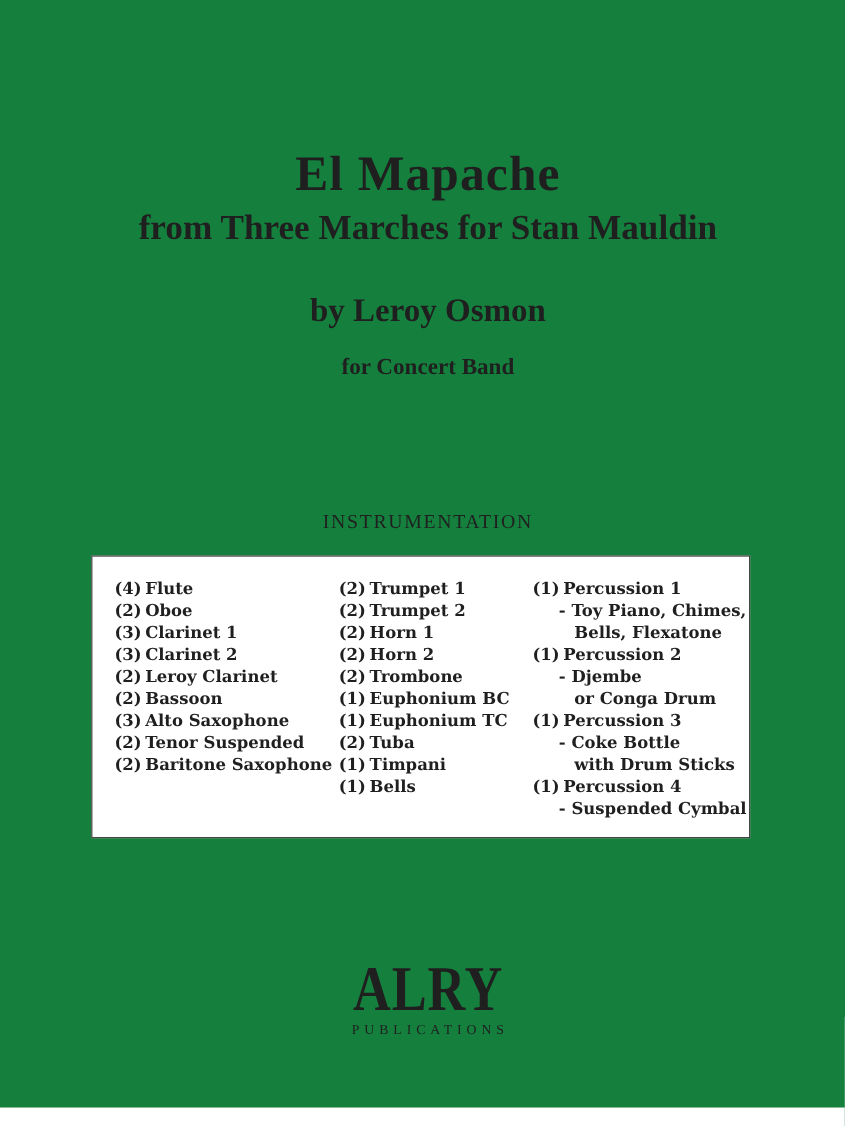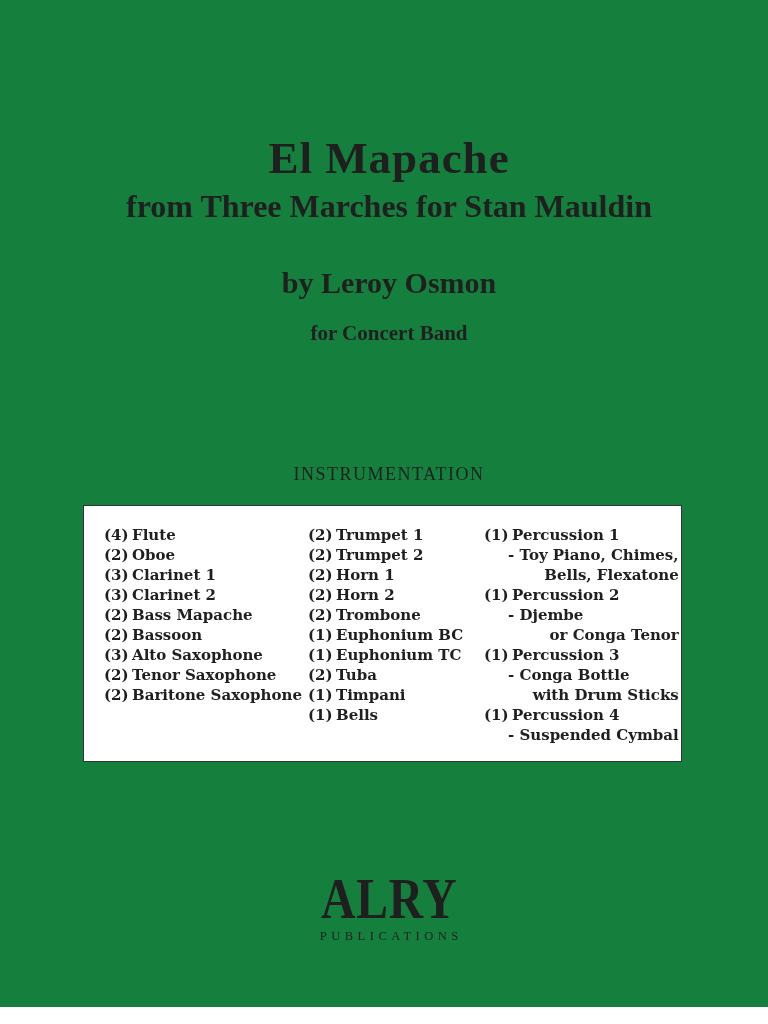--- a/index.html
+++ b/index.html
@@ -73,21 +73,21 @@
   .instr-line {
     display: flex;
     line-height: 20px;
     white-space: nowrap;
   }
   .instr-num {
     flex: none;
     width: 28px;
   }
   .instr-line.indent-1 { padding-left: 24px; }
-  .instr-line.indent-2 { padding-left: 38px; justify-content: flex-end; }
+  .instr-line.indent-2 { padding-left: 38px; }
   .logo {
     position: absolute;
     left: 0;
     top: 870px;
     width: 100%;
     text-align: center;
   }
   .logo-name {
     display: inline-block;
     font-size: 58px;
@@ -133,33 +133,33 @@
         <div class="instr-line indent-0">
           <span class="instr-num">(3)</span>
           <span class="instr-text">Clarinet 1</span>
         </div>
         <div class="instr-line indent-0">
           <span class="instr-num">(3)</span>
           <span class="instr-text">Clarinet 2</span>
         </div>
         <div class="instr-line indent-0">
           <span class="instr-num">(2)</span>
-          <span class="instr-text">Bass Mapache</span>
+          <span class="instr-text">Leroy Clarinet</span>
         </div>
         <div class="instr-line indent-0">
           <span class="instr-num">(2)</span>
           <span class="instr-text">Bassoon</span>
         </div>
         <div class="instr-line indent-0">
           <span class="instr-num">(3)</span>
           <span class="instr-text">Alto Saxophone</span>
         </div>
         <div class="instr-line indent-0">
           <span class="instr-num">(2)</span>
-          <span class="instr-text">Tenor Saxophone</span>
+          <span class="instr-text">Tenor Suspended</span>
         </div>
         <div class="instr-line indent-0">
           <span class="instr-num">(2)</span>
           <span class="instr-text">Baritone Saxophone</span>
         </div>
       </div>
     <div class="instr-col col-2">
         <div class="instr-line indent-0">
           <span class="instr-num">(2)</span>
           <span class="instr-text">Trumpet 1</span>
@@ -213,28 +213,28 @@
           <span class="instr-text">Bells, Flexatone</span>
         </div>
         <div class="instr-line indent-0">
           <span class="instr-num">(1)</span>
           <span class="instr-text">Percussion 2</span>
         </div>
         <div class="instr-line indent-1">
           <span class="instr-text">- Djembe</span>
         </div>
         <div class="instr-line indent-2">
-          <span class="instr-text">or Conga Tenor</span>
+          <span class="instr-text">or Conga Drum</span>
         </div>
         <div class="instr-line indent-0">
           <span class="instr-num">(1)</span>
           <span class="instr-text">Percussion 3</span>
         </div>
         <div class="instr-line indent-1">
-          <span class="instr-text">- Conga Bottle</span>
+          <span class="instr-text">- Coke Bottle</span>
         </div>
         <div class="instr-line indent-2">
           <span class="instr-text">with Drum Sticks</span>
         </div>
         <div class="instr-line indent-0">
           <span class="instr-num">(1)</span>
           <span class="instr-text">Percussion 4</span>
         </div>
         <div class="instr-line indent-1">
           <span class="instr-text">- Suspended Cymbal</span>

